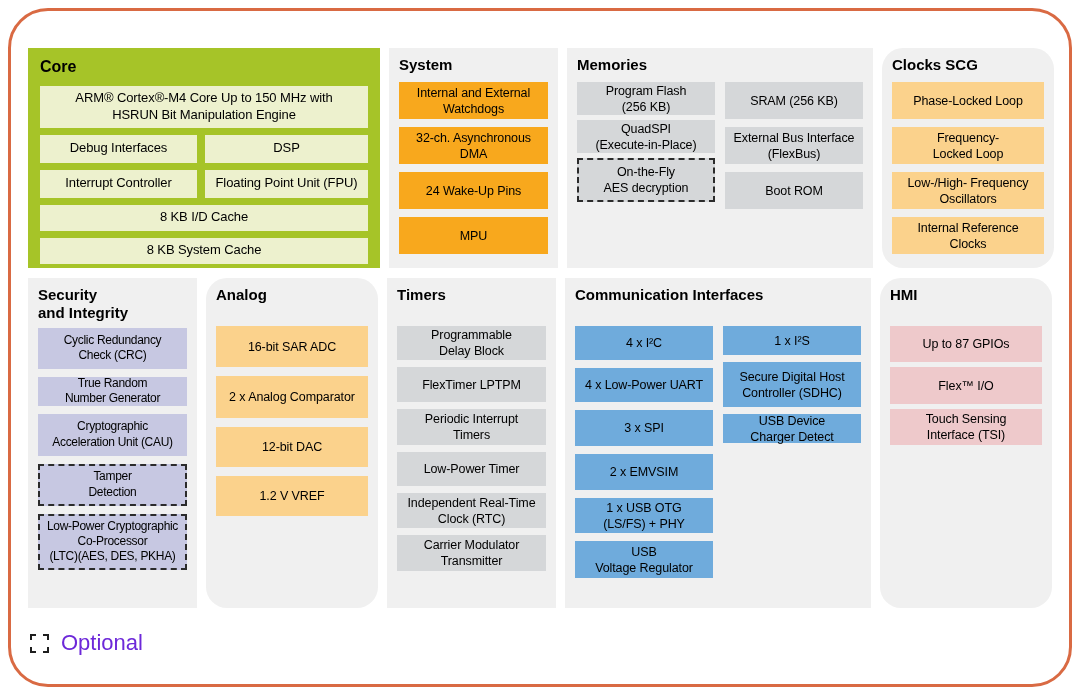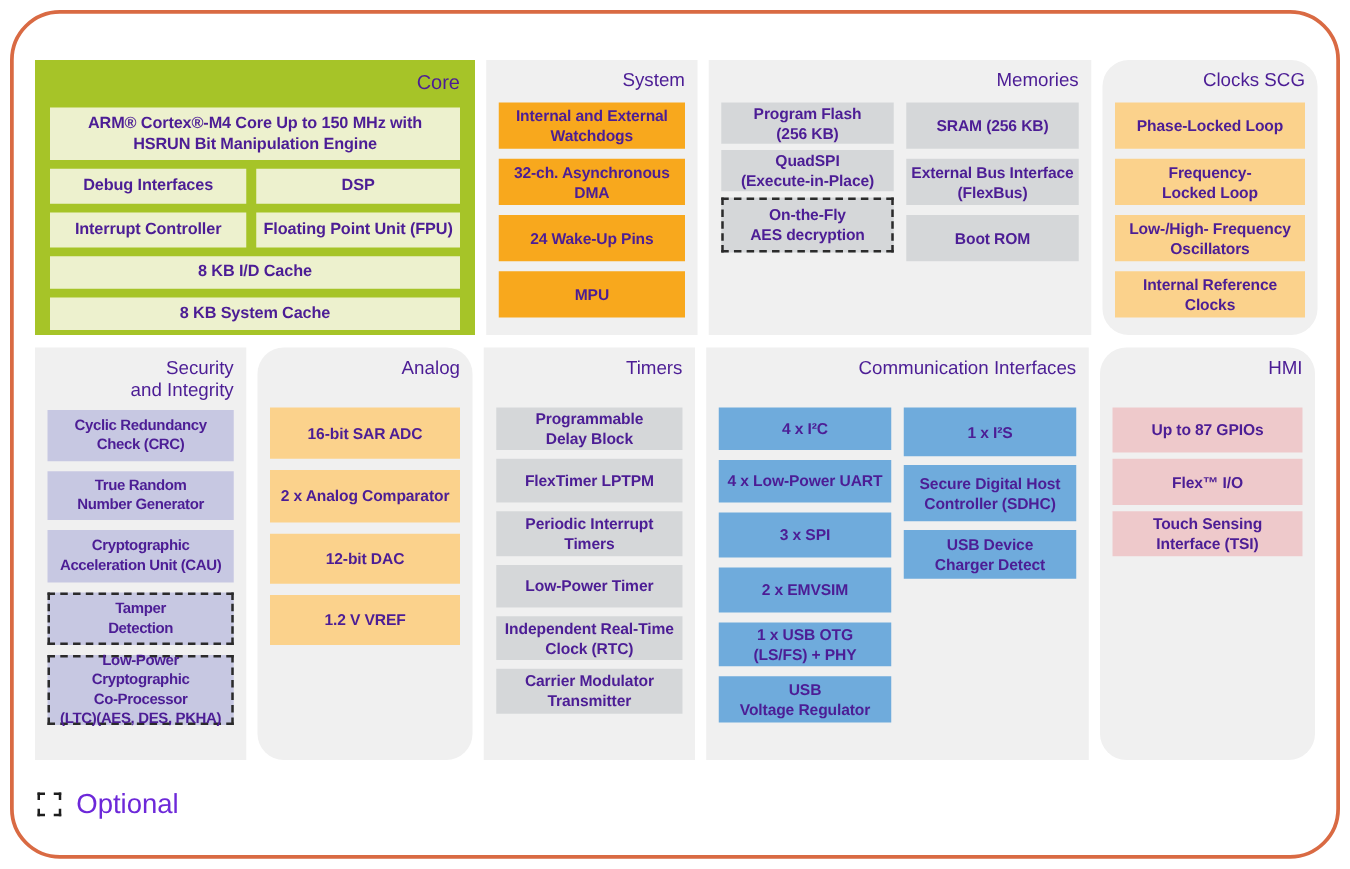--- a/index.html
+++ b/index.html
@@ -8,30 +8,30 @@
     position: absolute; left: 8px; top: 8px; width: 1064px; height: 679px;
     border: 3px solid var(--outer_border, #D96A43); border-radius: 40px;
   }
   .content { position: absolute; left: 28px; top: 48px; width: 1026px; }
   .row { display: flex; gap: 9px; }
   .row1 { height: 220px; margin-bottom: 10px; }
   .row2 { height: 330px; }
   .sec { background: var(--section_bg, #F0F0F0); padding: 8px 10px 0; flex: none; }
   .w-core { width: 352px; } .w-sm { width: 169px; } .w-md { width: 172px; border-radius: 21px; } .w-lg { width: 306px; }
   .sec-title {
-    font-weight: normal; font-size: 15px; line-height: 1.22; text-align: right;
-    color: #4c1d95; white-space: pre-line; margin-bottom: 8px;
+    font-weight: bold; font-size: 15px; line-height: 1.22; text-align: left;
+    color: #000000; white-space: pre-line; margin-bottom: 8px;
   }
   .mb22 { margin-bottom: 22px; } .mb5 { margin-bottom: 5px; }
   .stack { display: flex; flex-direction: column; }
   .block {
-    background: #d5d7d9; color: #4c1d95; font-size: 12.5px; line-height: 1.28;
+    background: #d5d7d9; color: #000000; font-size: 12.5px; line-height: 1.28;
     letter-spacing: -0.1px; text-align: center; white-space: pre-line;
     display: flex; align-items: center; justify-content: center;
-    padding: 2px 4px; flex: none; font-weight: bold;
+    padding: 2px 4px; flex: none;
   }
   .optional { border: 2px dashed #2b2b2b; }
 
   
   .sec.core { background: var(--core_bg, #A6C428); padding: 6px 12px 0; }
   .core .sec-title { font-size: 16px; margin: 3px 0 9px; }
   .core .stack { gap: 7px; }
   .core .block { background: var(--core_block, #EDF1CE); font-size: 13px; }
   .core-row { display: grid; grid-template-columns: 157fr 163fr; gap: 8px; height: 28px; }
   .core-row .block { height: 100%; }
@@ -50,21 +50,21 @@
   .memories .col1 { gap: 5px; } .memories .col2 { gap: 8px; border-radius: 20px; }
   .comm .col1 { gap: 8px; } .comm .col2 { gap: 7px; }
   .system .stack, .clocks .stack, .security .stack { gap: 8px; }
   .analog .stack { gap: 9px; }
   .timers .stack { gap: 7px; }
   .hmi .stack { gap: 5px; }
 
   
   .h26{height:26px}.h33{height:33px}.h34{height:34px}.h35{height:35px}
   .h36{height:36px}.h37{height:37px}.h40{height:40px}.h41{height:41px}.h42{height:42px}
-  .h43{height:39px}.h44{height:44px}.h45{height:45px}.h56{height:56px}
+  .h43{height:29px}.h44{height:44px}.h45{height:45px}.h56{height:56px}
 
   
   .legend { display: flex; align-items: center; gap: 12px; margin: 22px 0 0 2px; }
   .legend-swatch { width: 19px; height: 19px; border: 2px dashed #1e1e1e; background: #fff; flex: none; }
   .legend-label { font-size: 22px; color: #6d28d9; }
 </style>
 </head>
 <body>
 
 <div class="frame"></div>

